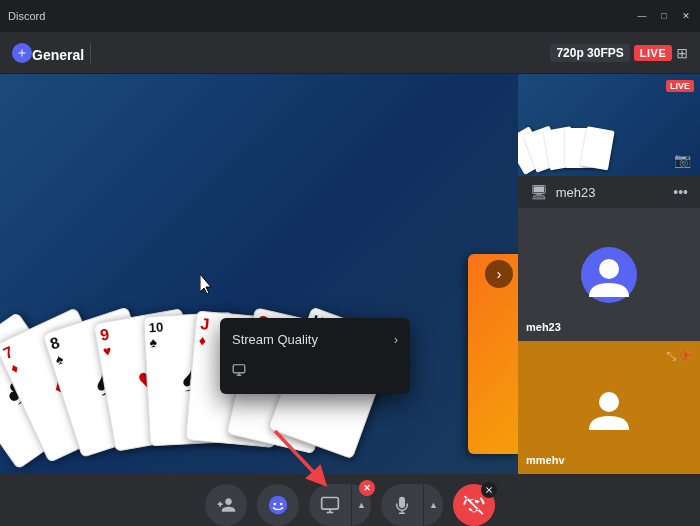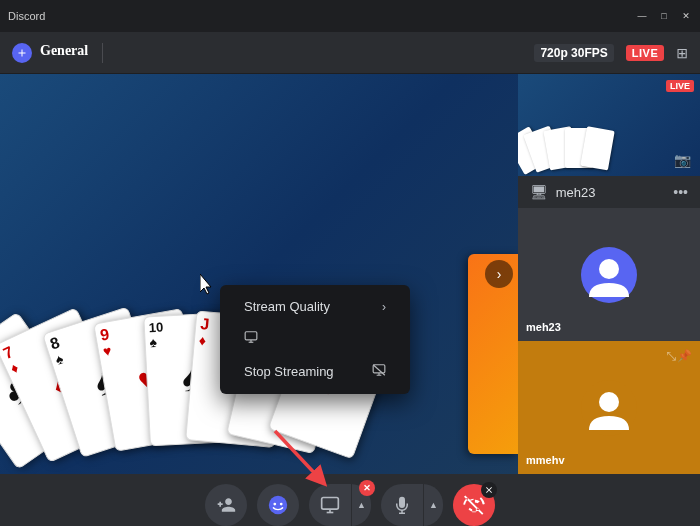--- a/index.html
+++ b/index.html
@@ -61,23 +61,21 @@
       height: 42px;
       background: #2b2d31;
       display: flex;
       align-items: center;
       justify-content: space-between;
       padding: 0 12px;
       border-bottom: 1px solid #1e1f22;
     }
     .top-bar-left {
       display: flex;
-      align-items: flex-start;
-      gap: 8px;
-      font-family: Liberation Serif, serif;
+      align-items: flex-end;
     }
     .channel-icon {
       width: 20px;
       height: 20px;
       border-radius: 50%;
       background: #5865f2;
       display: flex;
       align-items: center;
       justify-content: center;
       font-size: 10px;
@@ -110,21 +108,21 @@
       font-size: 9px;
       color: white;
     }
     .screen-tab-name {
       font-size: 13px;
       color: #dbdee1;
     }
     .top-bar-right {
       display: flex;
       align-items: center;
-      gap: 12px;
+      gap: 4px;
     }
     .quality-text {
       font-size: 12px;
       font-weight: 600;
       color: white;
       background: #36393f;
       padding: 2px 6px;
       border-radius: 3px;
     }
     .live-badge {
@@ -208,21 +206,21 @@
       left: 200px;
     }
 
     
     .context-menu {
       position: absolute;
       bottom: 80px;
       left: 220px;
       background: #18191c;
       border-radius: 6px;
-      padding: 6px 12px;
+      padding: 6px 0;
       width: 190px;
       box-shadow: 0 8px 24px rgba(0,0,0,0.6);
       z-index: 100;
     }
     .menu-item {
       display: flex;
       align-items: center;
       justify-content: space-between;
       padding: 8px 12px;
       cursor: pointer;
@@ -547,30 +545,20 @@
             </div>
             <div class="menu-item">
               <span class="menu-item-icon">
                 <svg width="14" height="14" viewBox="0 0 24 24" fill="currentColor">
                     <rect x="2" y="3" width="20" height="14" rx="2" ry="2" fill="none" stroke="currentColor" stroke-width="2"></rect>
                     <line x1="8" y1="21" x2="16" y2="21" stroke="currentColor" stroke-width="2"></line>
                     <line x1="12" y1="17" x2="12" y2="21" stroke="currentColor" stroke-width="2"></line>
                   </svg>
               </span>
             </div>
-            <div class="menu-item">
-              <span class="menu-item-label">Stop Streaming</span>
-              <span class="menu-item-icon">
-                <svg width="14" height="14" viewBox="0 0 24 24" fill="none" stroke="currentColor" stroke-width="2">
-                    <rect x="2" y="3" width="20" height="14" rx="2"></rect>
-                    <path d="M8 21h8M12 17v4"></path>
-                    <line x1="2" y1="3" x2="22" y2="21" stroke="currentColor" stroke-width="2"></line>
-                  </svg>
-              </span>
-            </div>
           </div>
 
         </div>
       </div>
 
       <div class="right-panel">
 
         <div class="stream-thumb">
           <div class="mini-cards">
 

